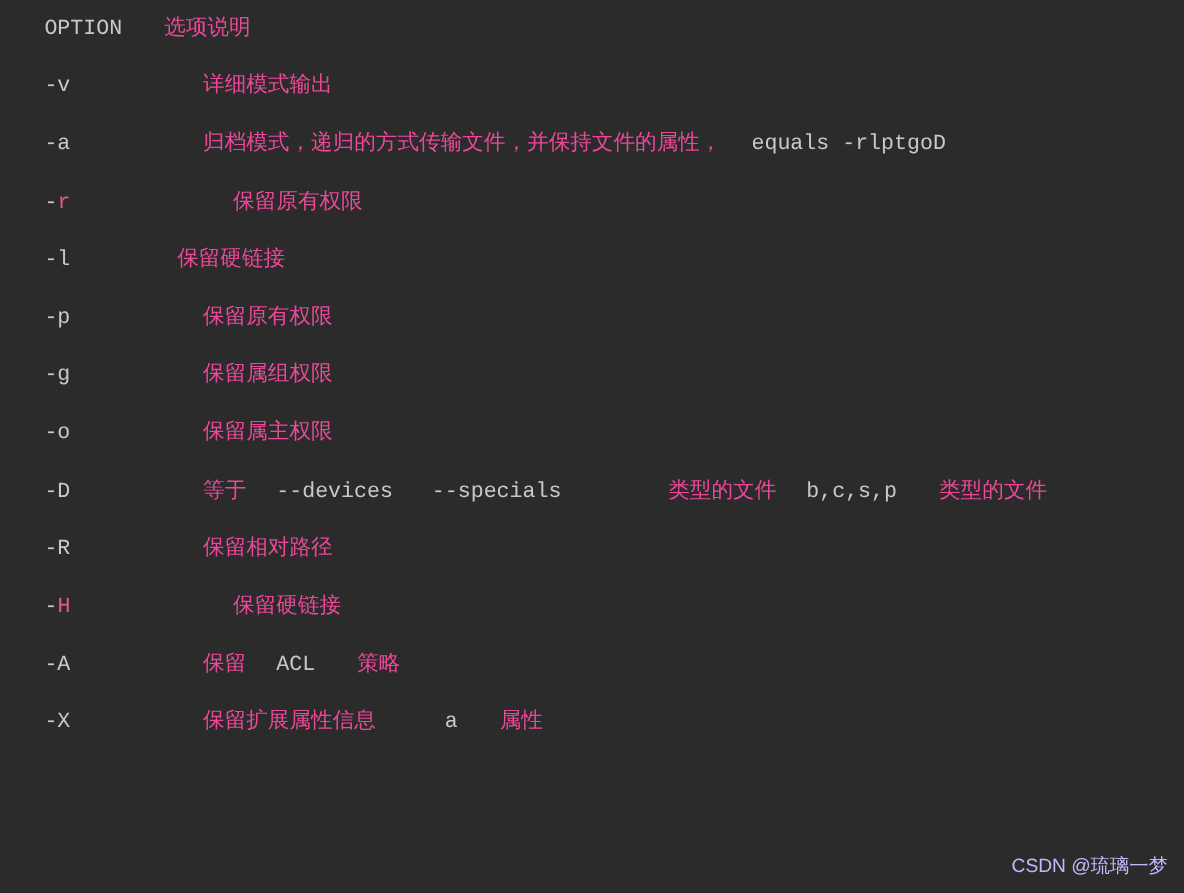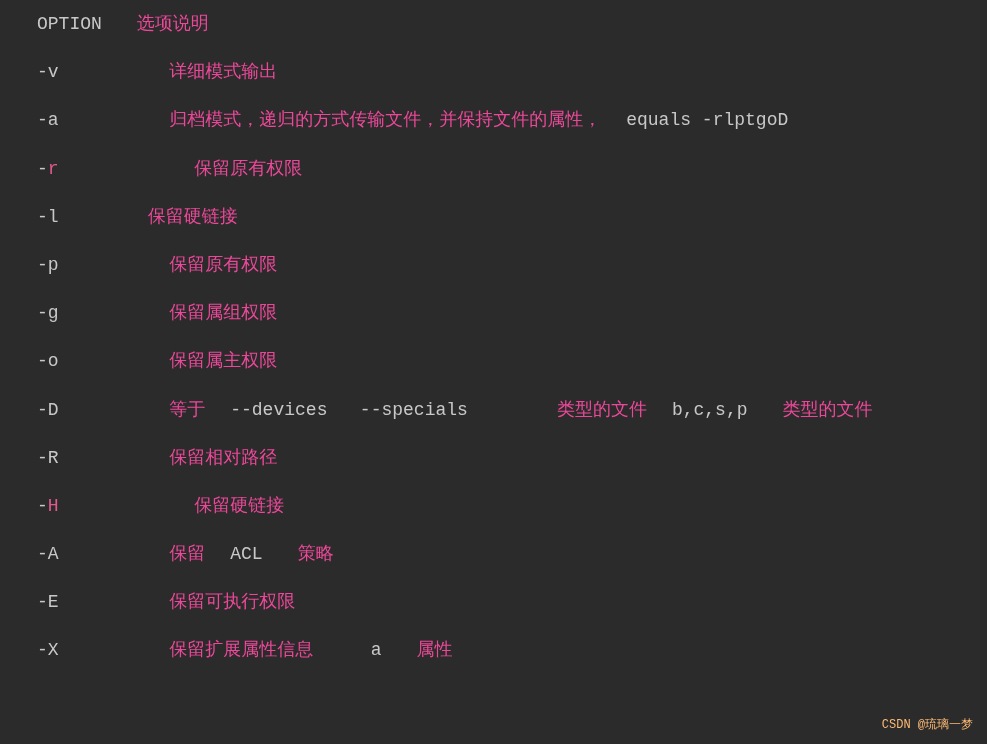--- a/index.html
+++ b/index.html
@@ -18,37 +18,36 @@
     margin-bottom: 23px;
     white-space: pre;
   }
   .white { color: #c8c8c8; margin-left: 25px; }
   .red { color: #ec4899; padding-left: 35px; }
   .pink { color: #e05a8c; }
   .watermark {
     position: absolute;
     bottom: 10px;
     right: 14px;
-    color: #fdba74;
-    font-size: 12px;
-    font-family: Liberation Mono, monospace;
+    color: #c4b5fd;
+    font-size: 16px;
+    font-family: Liberation Sans, sans-serif;
   }
 </style>
 </head>
 <body>
 
 <div id="content">
     <div class="line"><span class="white">OPTION</span><span class="red">选项说明</span></div>
     <div class="line"><span class="white">-v       </span><span class="red">详细模式输出</span></div>
     <div class="line"><span class="white">-a       </span><span class="red">归档模式，递归的方式传输文件，并保持文件的属性，</span><span class="white">equals -rlptgoD</span></div>
     <div class="line"><span class="white">-</span><span class="pink">r</span><span class="white">       </span><span class="red">保留原有权限</span></div>
     <div class="line"><span class="white">-l     </span><span class="red">保留硬链接</span></div>
     <div class="line"><span class="white">-p       </span><span class="red">保留原有权限</span></div>
     <div class="line"><span class="white">-g       </span><span class="red">保留属组权限</span></div>
     <div class="line"><span class="white">-o       </span><span class="red">保留属主权限</span></div>
     <div class="line"><span class="white">-D       </span><span class="red">等于</span><span class="white">--devices   --specials     </span><span class="red">类型的文件</span><span class="white">b,c,s,p</span><span class="red">类型的文件</span></div>
     <div class="line"><span class="white">-R       </span><span class="red">保留相对路径</span></div>
     <div class="line"><span class="white">-</span><span class="pink">H</span><span class="white">       </span><span class="red">保留硬链接</span></div>
     <div class="line"><span class="white">-A       </span><span class="red">保留</span><span class="white">ACL</span><span class="red">策略</span></div>
-    <div class="line"><span class="white">-E       </span><span class="red">保留可执行权限</span></div>
     <div class="line"><span class="white">-X       </span><span class="red">保留扩展属性信息   </span><span class="white">a</span><span class="red">属性</span></div>
   </div>
 <div class="watermark">CSDN @琉璃一梦</div>
 
 </body></html>

